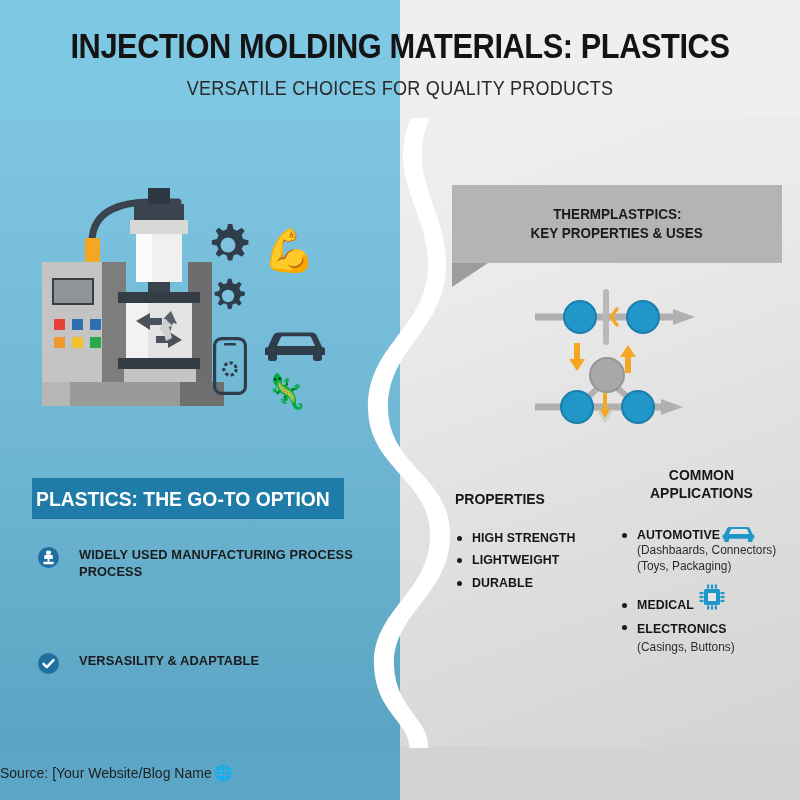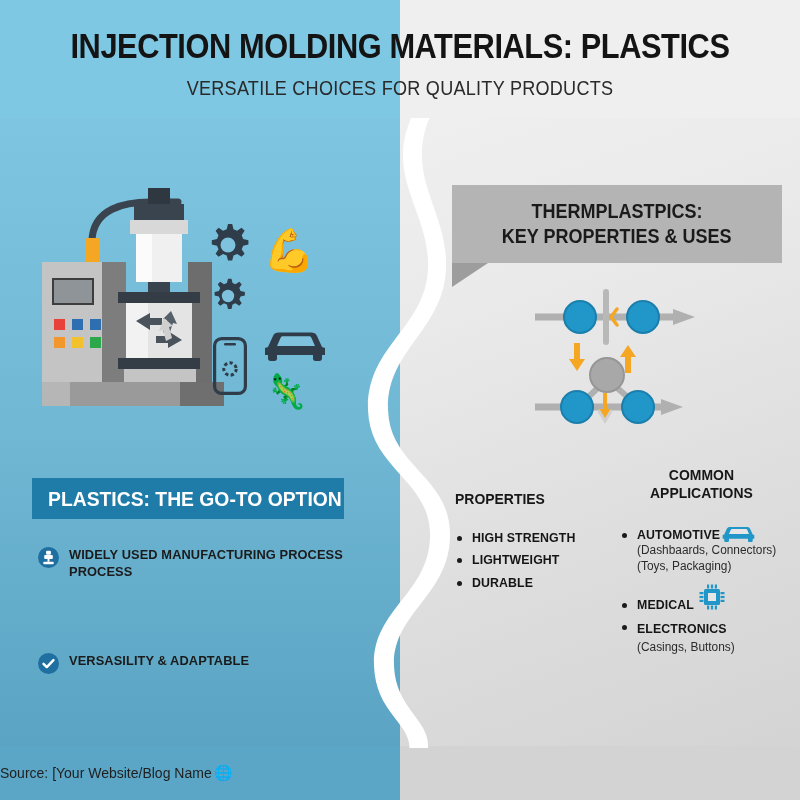--- a/index.html
+++ b/index.html
@@ -44,41 +44,41 @@
   .machine{position:absolute;left:30px;top:180px;width:210px;height:235px;}
 
   
   .icon-cluster{position:absolute;left:205px;top:222px;width:130px;height:180px;}
   .ico{position:absolute;}
   .emoji{position:absolute;line-height:1;}
 
   
   .banner{
     position:absolute;left:32px;top:478px;width:312px;height:41px;
-    background:#1f7ba8;display:flex;align-items:center;padding-left:16px;box-sizing:border-box;
+    background:#1f7ba8;display:flex;align-items:center;padding-left:4px;box-sizing:border-box;
   }
   .banner-text{
     color:#ffffff;font-size:21px;font-weight:700;letter-spacing:0px;
     font-family:"Liberation Sans Narrow","Liberation Sans",sans-serif;
     transform:scaleX(0.92);transform-origin:left center;white-space:nowrap;
   }
-  .lfeat{position:absolute;display:flex;align-items:flex-start;gap:10px;width:330px;}
+  .lfeat{position:absolute;display:flex;align-items:flex-start;gap:20px;width:330px;}
   .lfeat .badge{flex:0 0 auto;width:21px;height:21px;margin-top:1px;}
   .lfeat .ltxt{
     font-size:13.5px;font-weight:700;color:#1b1b1b;line-height:1.28;letter-spacing:0.1px;
     font-family:"Liberation Sans Narrow","Liberation Sans",sans-serif;
     transform:scaleX(0.95);transform-origin:left top;
   }
 
   
   .rbanner{position:absolute;left:452px;top:185px;width:330px;height:78px;background:#b4b4b4;}
   .rbanner-in{
     position:absolute;left:0;top:0;width:330px;height:78px;
     display:flex;flex-direction:column;align-items:center;justify-content:center;
-    font-size:20px;font-weight:700;color:#1a1a1a;line-height:1.25;text-align:center;
+    font-size:15px;font-weight:700;color:#1a1a1a;line-height:1.25;text-align:center;
     font-family:"Liberation Sans Narrow","Liberation Sans",sans-serif;
   }
   .rbanner-in span{transform:scaleX(0.9);}
   .rtail{
     position:absolute;left:452px;top:263px;width:0;height:0;
     border-left:36px solid #9d9d9d;border-bottom:24px solid transparent;
   }
 
   
   .molecule{position:absolute;left:525px;top:275px;width:190px;height:160px;}

